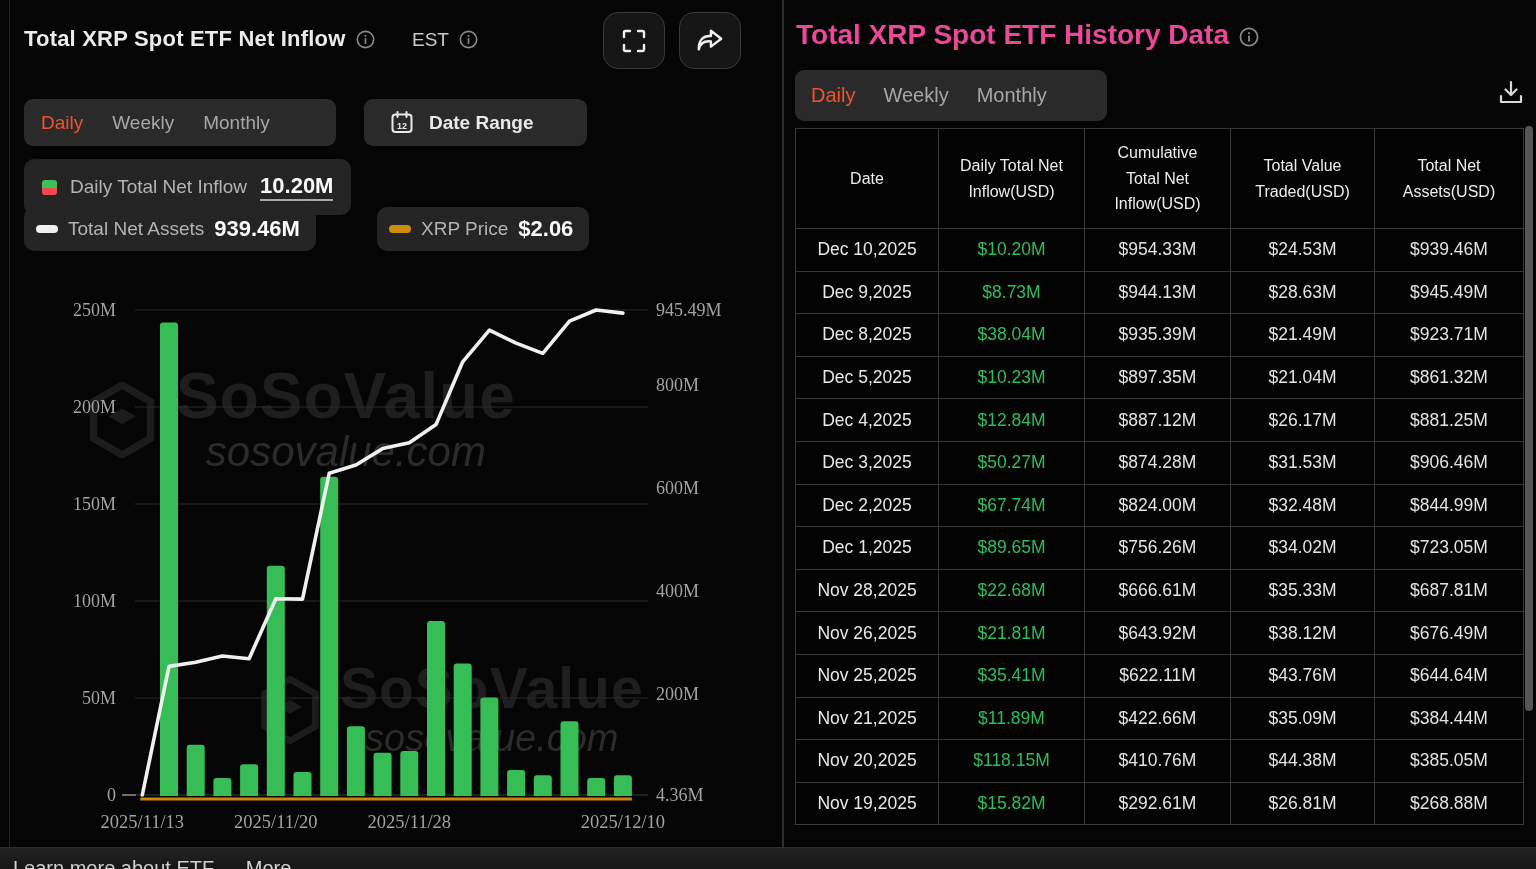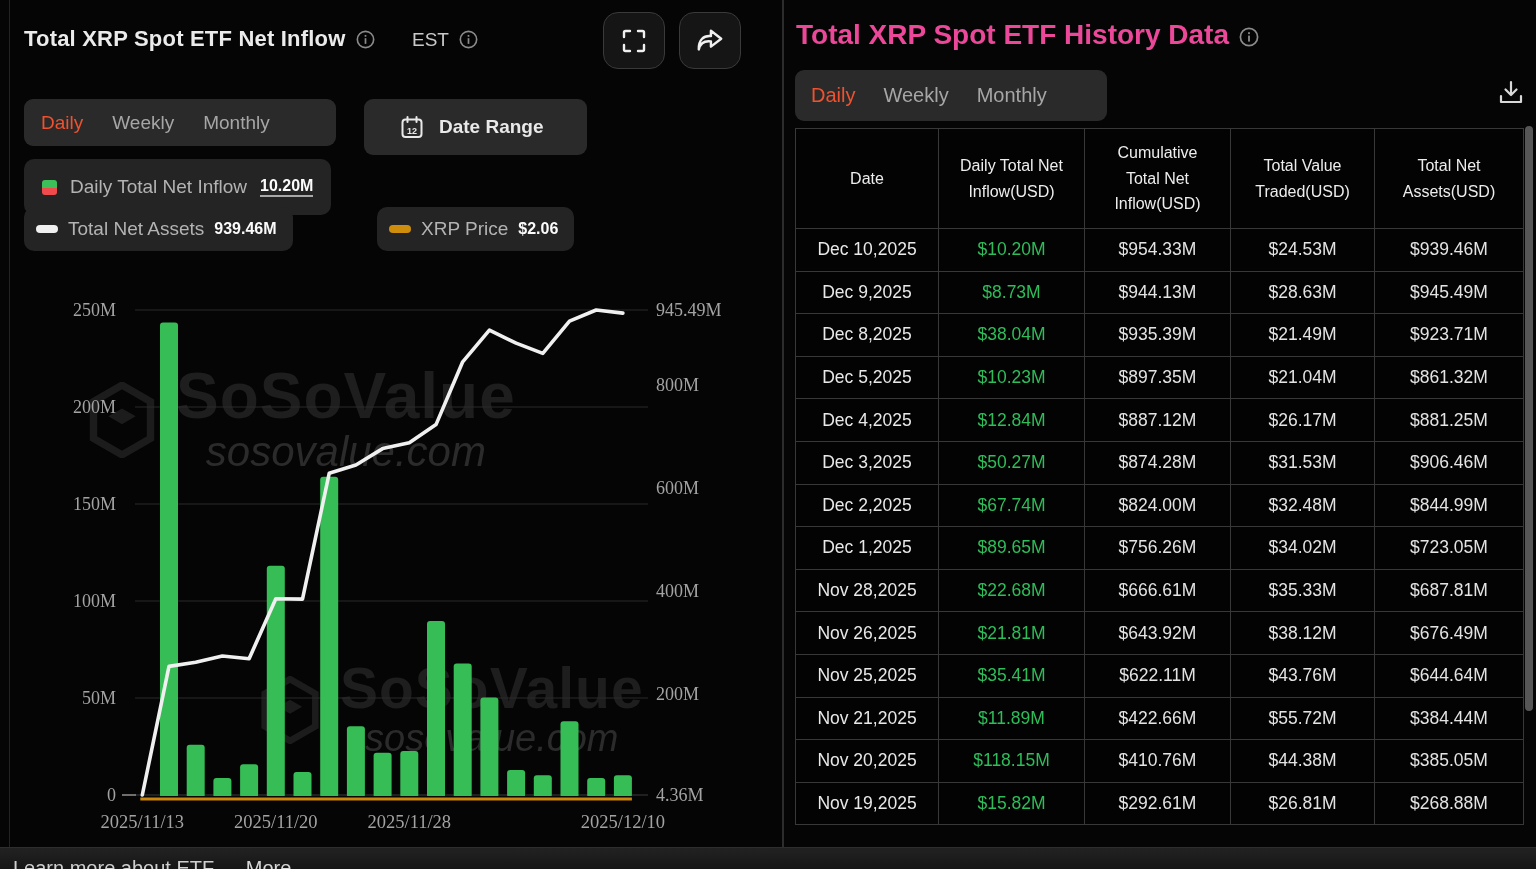--- a/index.html
+++ b/index.html
@@ -24,27 +24,27 @@
     border-radius:15px; display:flex; align-items:center; justify-content:center; cursor:pointer;
   }
   .btn-fullscreen { left:603px; }
   .btn-share { left:679px; }
 
   
   .pill { background:#2a2a2a; border-radius:9px; display:flex; align-items:center; }
   .lp-tabs { left:24px; top:99px; width:312px; height:47px; padding:0 17px; gap:29px; }
   .tab { font-size:19px; color:#a6a6a6; cursor:pointer; white-space:nowrap; }
   .tab.active { color:#f0512e; }
-  .daterange { left:364px; top:99px; width:223px; height:56px; padding:0 36px; gap:15px; cursor:pointer; }
+  .daterange { left:364px; top:99px; width:223px; height:47px; padding:0 26px; gap:15px; cursor:pointer; }
   .daterange .dr-label { font-size:19px; font-weight:bold; color:#e9e9e9; }
 
   
   .chip { background:#242424; border-radius:10px; display:flex; align-items:center; }
   .chip-label { font-size:19px; color:#b3b3b3; }
-  .chip-value { font-size:16px; font-weight:bold; color:#fbfbfb; }
+  .chip-value { font-size:22px; font-weight:bold; color:#fbfbfb; }
   .chip1 { left:24px; top:159px; height:56px; padding:0 18px; gap:13px; }
   .chip1 .chip-value { border-bottom:2px solid #a8a8a8; padding-bottom:0px; }
   .chip2 { left:24px; top:207px; height:44px; padding:0 16px 0 12px; gap:10px; }
   .chip3 { left:377px; top:207px; height:44px; padding:0 16px 0 12px; gap:10px; }
   .sq-icon { width:15px; height:15px; border-radius:3px; background:linear-gradient(180deg,#3cc05a 50%,#ef4a4c 50%); }
   .dash-icon { width:22px; height:8px; border-radius:4px; }
   .dash-white { background:#f0f0f0; }
   .dash-orange { background:#cf8d0c; }
 
   
@@ -371,21 +371,21 @@
           <td class="c0">Nov 25,2025</td>
           <td class="c1">$35.41M</td>
           <td class="c2">$622.11M</td>
           <td class="c3">$43.76M</td>
           <td class="c4">$644.64M</td>
         </tr>
         <tr>
           <td class="c0">Nov 21,2025</td>
           <td class="c1">$11.89M</td>
           <td class="c2">$422.66M</td>
-          <td class="c3">$55.72M</td>
+          <td class="c3">$35.09M</td>
           <td class="c4">$384.44M</td>
         </tr>
         <tr>
           <td class="c0">Nov 20,2025</td>
           <td class="c1">$118.15M</td>
           <td class="c2">$410.76M</td>
           <td class="c3">$44.38M</td>
           <td class="c4">$385.05M</td>
         </tr>
         <tr>

